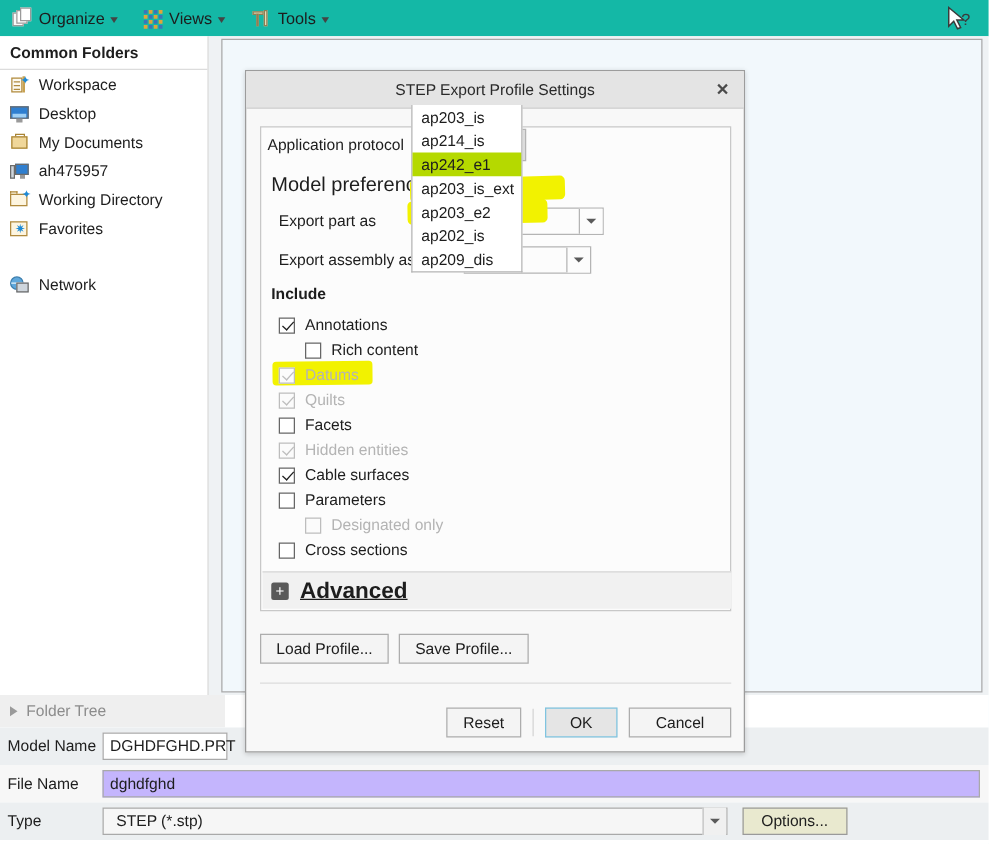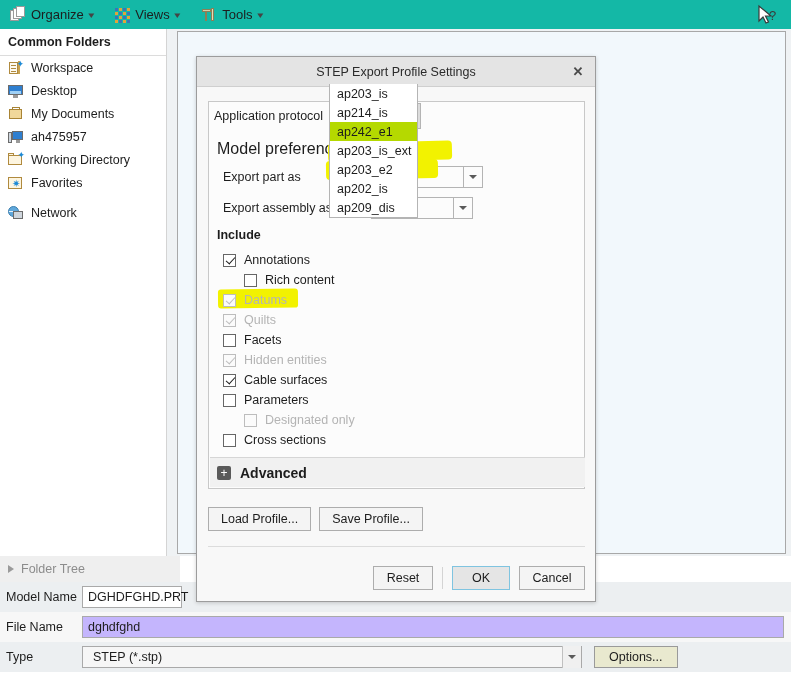--- a/index.html
+++ b/index.html
@@ -236,33 +236,33 @@
   #advanced-row{
     position:absolute; left:1px; bottom:1px; width:375px; height:30px;
     background:#f1f1f1; border-top:1px solid #d6d6d6;
     display:flex; align-items:center; gap:9px; padding-left:7px;
   }
   #advanced-plus{
     width:14px;height:14px; background:#5a5a5a; color:#fff;
     display:flex; align-items:center; justify-content:center;
     font-size:12px; line-height:12px; border-radius:2px;
   }
-  #advanced-label{ font-weight:bold; font-size:14px; }
+  #advanced-label{ font-weight:bold; font-size:18px;text-decoration:underline; }
 
   #profile-btns{ position:absolute; left:11px; top:420px; display:flex; gap:8px; }
   .dlg-btn{
     height:24px; padding:0 12px; border:1px solid #adadad; background:#f4f4f4;
     font-family:"Liberation Sans", sans-serif; font-size:12.5px; color:#1d1d1d;
     display:flex; align-items:center; justify-content:center; cursor:pointer;
   }
   #sep-line{ position:absolute; left:11px; top:459px; width:377px; height:1px; background:#dcdcdc;}
   #action-btns{ position:absolute; right:10px; top:479px; display:flex; align-items:center; gap:9px; }
   #ok-btn{ background:#e5e5e5; border-color:#7fc4e0; width:58px; }
   #reset-btn{ width:60px; }
-  #cancel-btn{ width:66px; }
+  #cancel-btn{ width:82px; }
   .vsep{ width:1px; height:22px; background:#d4d4d4; }
 
   
   #proto-dropdown{
     position:absolute; left:132px; top:27px; width:89px;
     background:#ffffff; border:1px solid #b4b4b4; border-top:none;
     z-index:40;
   }
   .dd-item{
     height:19px; display:flex; align-items:center; padding-left:7px;
@@ -380,21 +380,21 @@
   </div>
 
   <div class="folder-item">
     <span class="fico fico-fav">
       <span class="fold"></span>
         <span class="star">✷</span>
     </span>
     <span class="fi-lbl">Favorites</span>
   </div>
 
-  <div class="folder-item" style="margin-top:7px">
+  <div class="folder-item" style="margin-top:22px">
     <span class="fico fico-net">
       <span class="globe"></span>
         <span class="mon"></span>
     </span>
     <span class="fi-lbl">Network</span>
   </div>
 </div>
 
 <div id="folder-tree">
   <span class="tri"></span>

